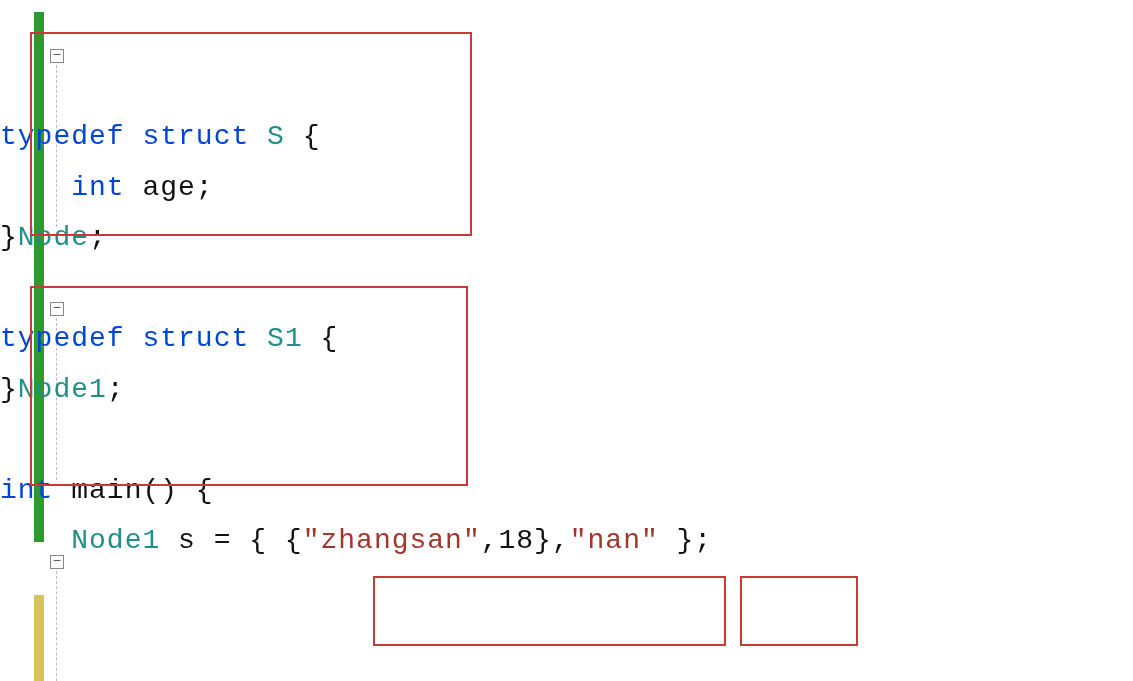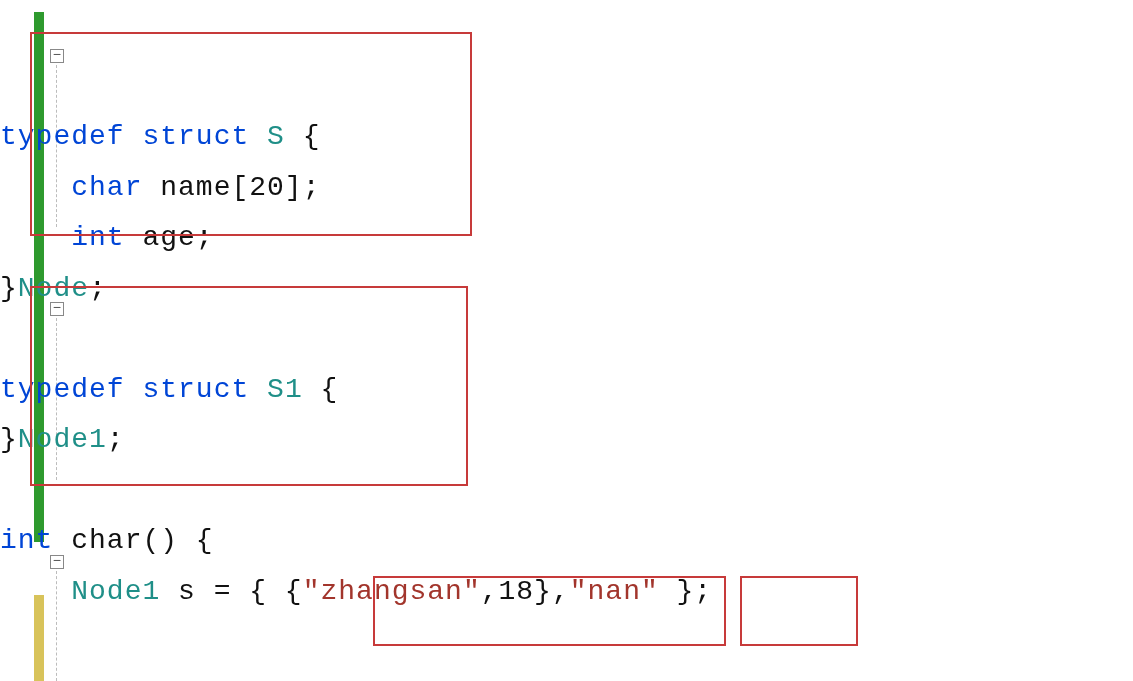--- a/index.html
+++ b/index.html
@@ -104,37 +104,36 @@
     <div class="vline" style="top:306px;height:162px;"></div>
 
     <div class="fold" style="top:543px;"></div>
     <div class="vline" style="top:559px;height:110px;"></div>
   </div>
 
   <div class="codearea">
 
     <div class="line"><span class="kw-blue">typedef</span><span> </span><span class="kw-blue">struct</span><span> </span><span class="kw-teal">S</span><span> </span><span class="tok-plain">{</span></div>
 
-    <div class="line"><span>    </span><span class="kw-blue">char</span><span> </span><span class="tok-plain">name[20];</span></div>
 
     <div class="line"><span>    </span><span class="kw-blue">int</span><span> </span><span class="tok-plain">age;</span></div>
 
     <div class="line"><span class="tok-plain">}</span><span class="kw-teal">Node</span><span class="tok-plain">;</span></div>
 
     <div class="line"><span></span></div>
 
     <div class="line"><span class="kw-blue">typedef</span><span> </span><span class="kw-blue">struct</span><span> </span><span class="kw-teal">S1</span><span> </span><span class="tok-plain">{</span></div>
 
 
 
     <div class="line"><span class="tok-plain">}</span><span class="kw-teal">Node1</span><span class="tok-plain">;</span></div>
 
     <div class="line"><span></span></div>
 
-    <div class="line"><span class="kw-blue">int</span><span> </span><span class="tok-plain">char() {</span></div>
+    <div class="line"><span class="kw-blue">int</span><span> </span><span class="tok-plain">main() {</span></div>
 
     <div class="line"><span>    </span><span class="kw-teal">Node1</span><span> </span><span class="tok-plain">s = { {</span><span class="tok-str">"zhangsan"</span><span class="tok-plain">,18},</span><span class="tok-str">"nan"</span><span class="tok-plain"> };</span></div>
 
   </div>
 
   <div class="redbox box1" title="struct-S-definition"></div>
   <div class="redbox box2" title="struct-S1-definition"></div>
   <div class="redbox box3" title="initializer-inner"></div>
   <div class="redbox box4" title="initializer-sex"></div>
 </div>

